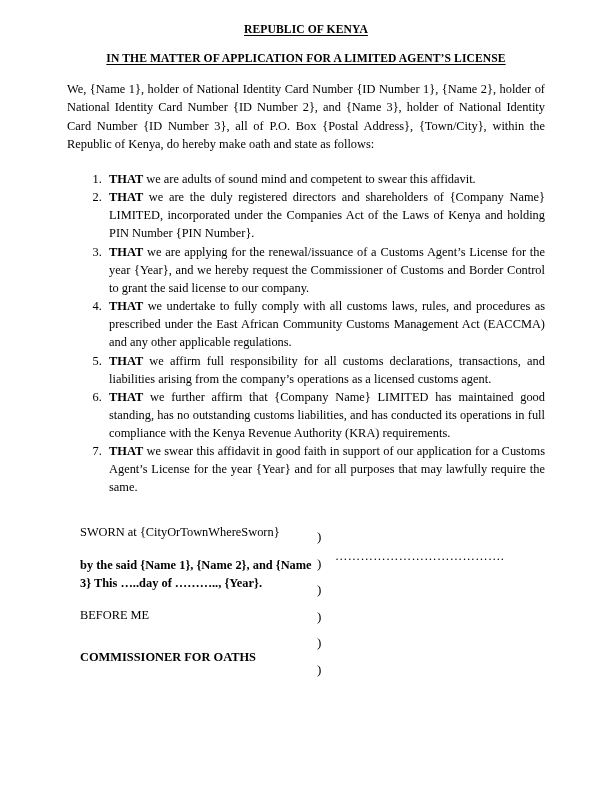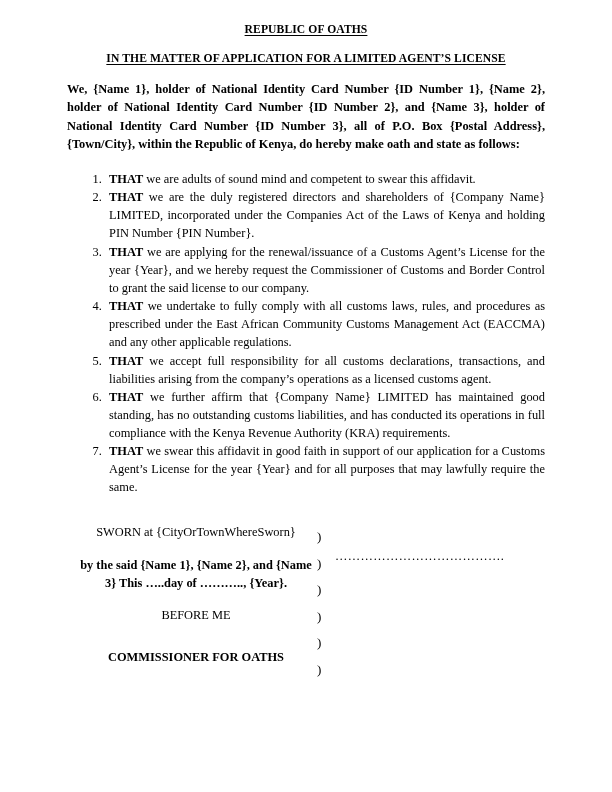--- a/index.html
+++ b/index.html
@@ -39,21 +39,20 @@
   }
   .heading.first { margin-top: 2px; }
   .heading.affidavit { margin-bottom: 19px; }
 
   
   .intro {
     font-size: 12.4px;
     line-height: 1.46;
     text-align: justify;
     margin: 4px 0 18px 0;
-    font-weight: bold;
   }
 
   
   ol.clauses {
     margin: 0;
     padding: 0 0 0 38px;
     font-size: 12.4px;
     line-height: 1.45;
   }
   ol.clauses > li {
@@ -71,21 +70,20 @@
     position: relative;
     margin-top: 27px;
     font-size: 12.4px;
     line-height: 1.45;
   }
   .jurat-left {
     position: absolute;
     left: 13px;
     top: 0;
     width: 232px;
-    text-align: center;
   }
   .jl-row { margin-bottom: 14.5px; }
   .jl-row.tight { margin-bottom: 14px; font-weight: bold; }
   .jl-row.bold { font-weight: bold; }
 
   .paren-col {
     position: absolute;
     left: 250px;
     top: 0;
     width: 14px;
@@ -115,34 +113,34 @@
     letter-spacing: 0.3px;
   }
 </style>
 </head>
 <body>
 
 <div class="page">
   <div class="content">
 
     <div class="heading first">
-      <span>REPUBLIC OF OATHS</span>
+      <span>REPUBLIC OF KENYA</span>
     </div>
     <div class="heading">
       <span>IN THE MATTER OF APPLICATION FOR A LIMITED AGENT’S LICENSE</span>
     </div>
 
     <p class="intro">We, {Name 1}, holder of National Identity Card Number {ID Number 1}, {Name 2}, holder of National Identity Card Number {ID Number 2}, and {Name 3}, holder of National Identity Card Number {ID Number 3}, all of P.O. Box {Postal Address}, {Town/City}, within the Republic of Kenya, do hereby make oath and state as follows:</p>
 
     <ol class="clauses">
       <li><span class="that">THAT</span><span> we are adults of sound mind and competent to swear this affidavit.</span></li>
       <li><span class="that">THAT</span><span> we are the duly registered directors and shareholders of {Company Name} LIMITED, incorporated under the Companies Act of the Laws of Kenya and holding PIN Number {PIN Number}.</span></li>
       <li><span class="that">THAT</span><span> we are applying for the renewal/issuance of a Customs Agent’s License for the year {Year}, and we hereby request the Commissioner of Customs and Border Control to grant the said license to our company.</span></li>
       <li><span class="that">THAT</span><span> we undertake to fully comply with all customs laws, rules, and procedures as prescribed under the East African Community Customs Management Act (EACCMA) and any other applicable regulations.</span></li>
-      <li><span class="that">THAT</span><span> we accept full responsibility for all customs declarations, transactions, and liabilities arising from the company’s operations as a licensed customs agent.</span></li>
+      <li><span class="that">THAT</span><span> we affirm full responsibility for all customs declarations, transactions, and liabilities arising from the company’s operations as a licensed customs agent.</span></li>
       <li><span class="that">THAT</span><span> we further affirm that {Company Name} LIMITED has maintained good standing, has no outstanding customs liabilities, and has conducted its operations in full compliance with the Kenya Revenue Authority (KRA) requirements.</span></li>
       <li><span class="that">THAT</span><span> we swear this affidavit in good faith in support of our application for a Customs Agent’s License for the year {Year} and for all purposes that may lawfully require the same.</span></li>
     </ol>
 
     <div class="jurat" style="height:160px;">
 
       <div class="jurat-left">
         <div class="jl-row">SWORN at {CityOrTownWhereSworn}</div>
         <div class="jl-row tight">by the said {Name 1}, {Name 2}, and {Name 3} This …..day of ……….., {Year}.</div>
         <div class="jl-row">BEFORE ME</div>

